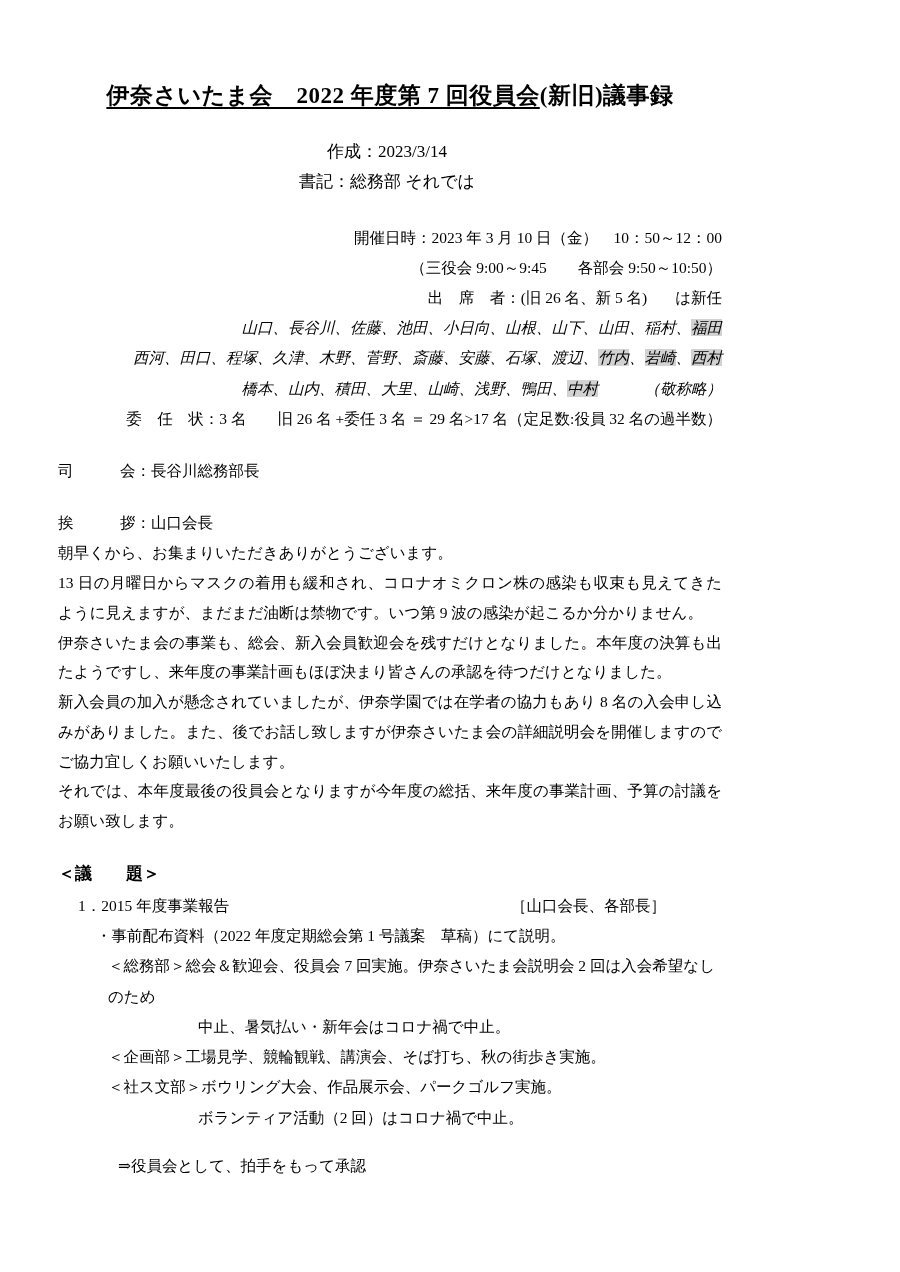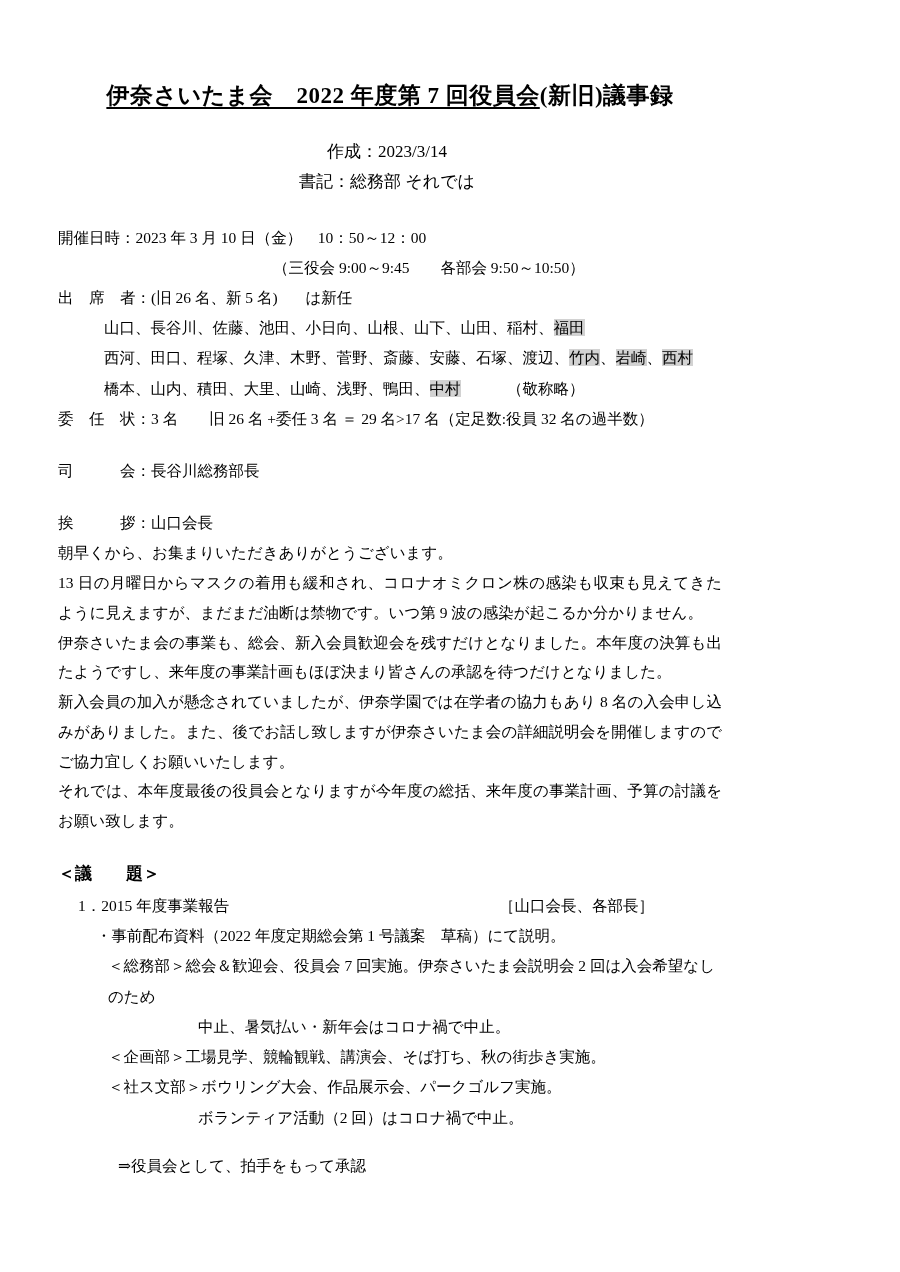--- a/index.html
+++ b/index.html
@@ -41,22 +41,22 @@
     font-size: 17px;
     line-height: 1.75;
     padding-right: 6px;
   }
   .meta-line { display: block; }
   .info-block {
     margin-top: 26px;
     font-size: 15.5px;
     line-height: 1.95;
   }
-  .info-line { white-space: nowrap; }
-  .indent-2 { padding-left: 46px; }
+  .info-line { white-space: nowrap; text-align: right; }
+  .indent-2 { padding-left: 46px; font-style: italic; }
   .indent-3 { padding-left: 215px; }
   .hl {
     background: #d2d2d2;
   }
   .hl-blank {
     background: #d2d2d2;
     display: inline-block;
     width: 24px;
   }
   .spacer-md { height: 22px; }
@@ -77,21 +77,21 @@
     margin-bottom: 6px;
   }
   .agenda-item {
     font-size: 15.5px;
     line-height: 1.95;
     position: relative;
     padding-left: 20px;
   }
   .agenda-item .right-tag {
     position: absolute;
-    right: 68px;
+    right: 56px;
   }
   .bullet-line {
     font-size: 15.5px;
     line-height: 1.95;
     padding-left: 38px;
   }
   .sub-line {
     font-size: 15.5px;
     line-height: 1.95;
     padding-left: 50px;

